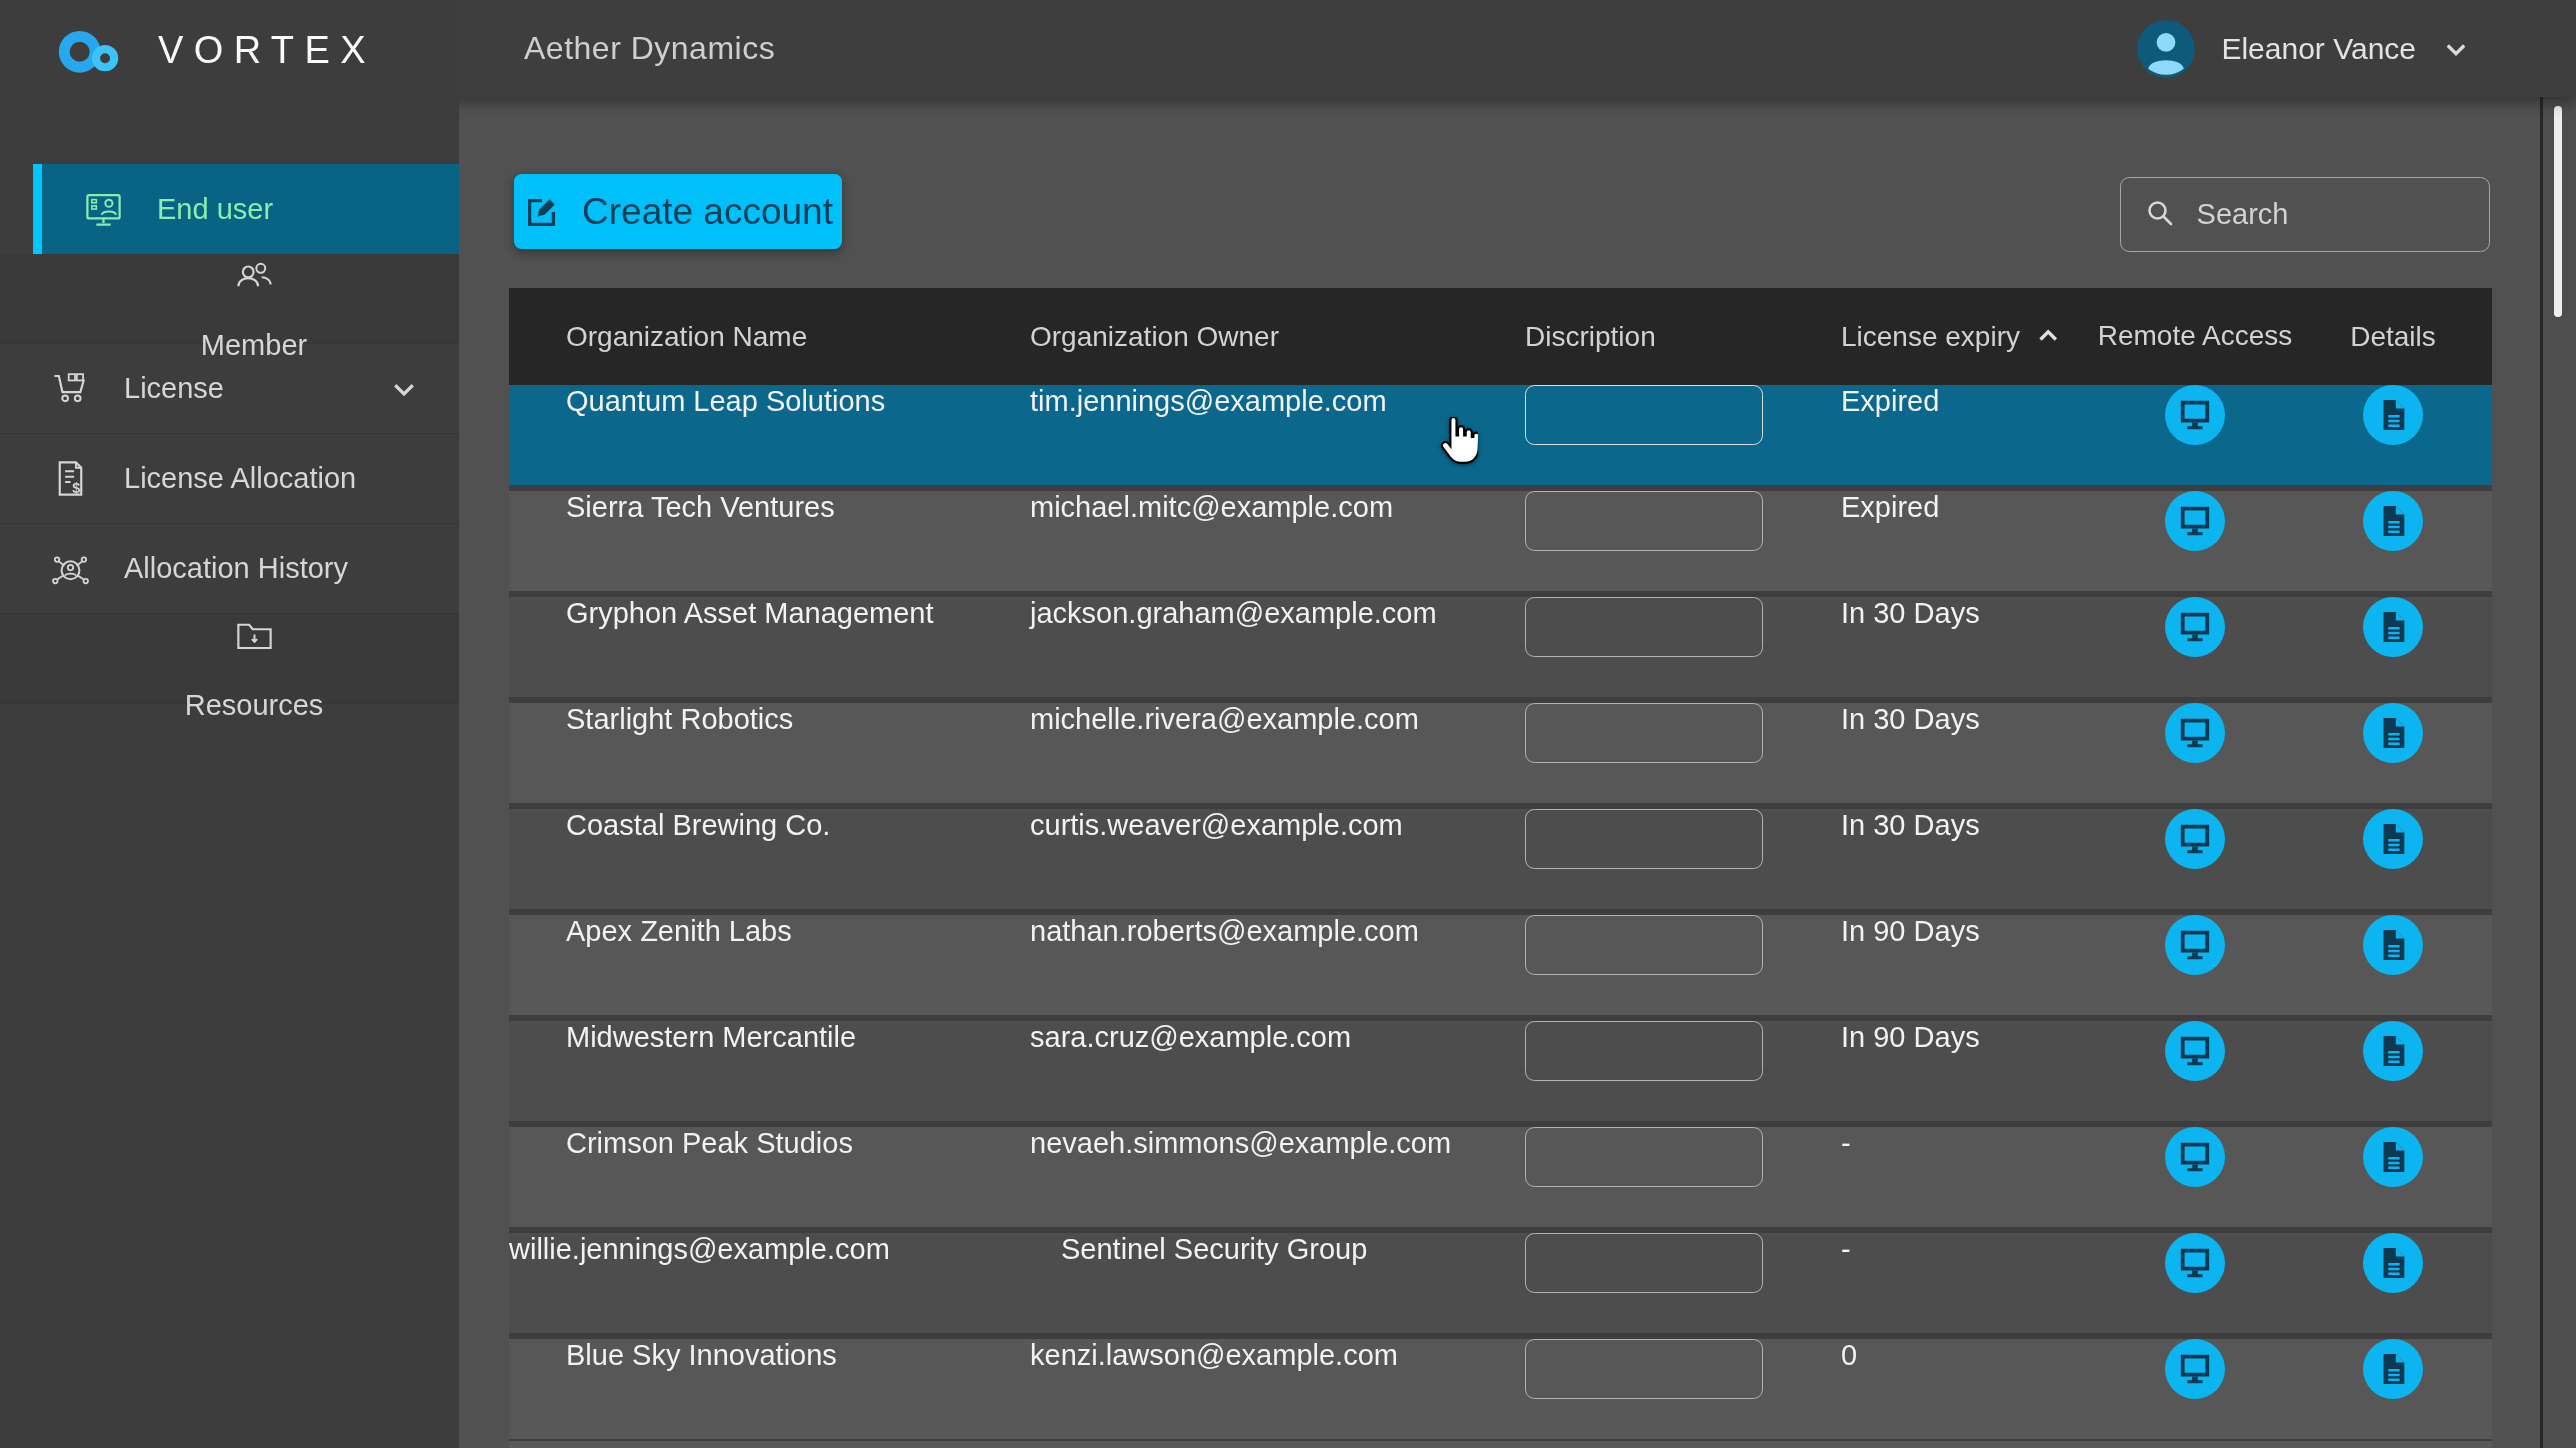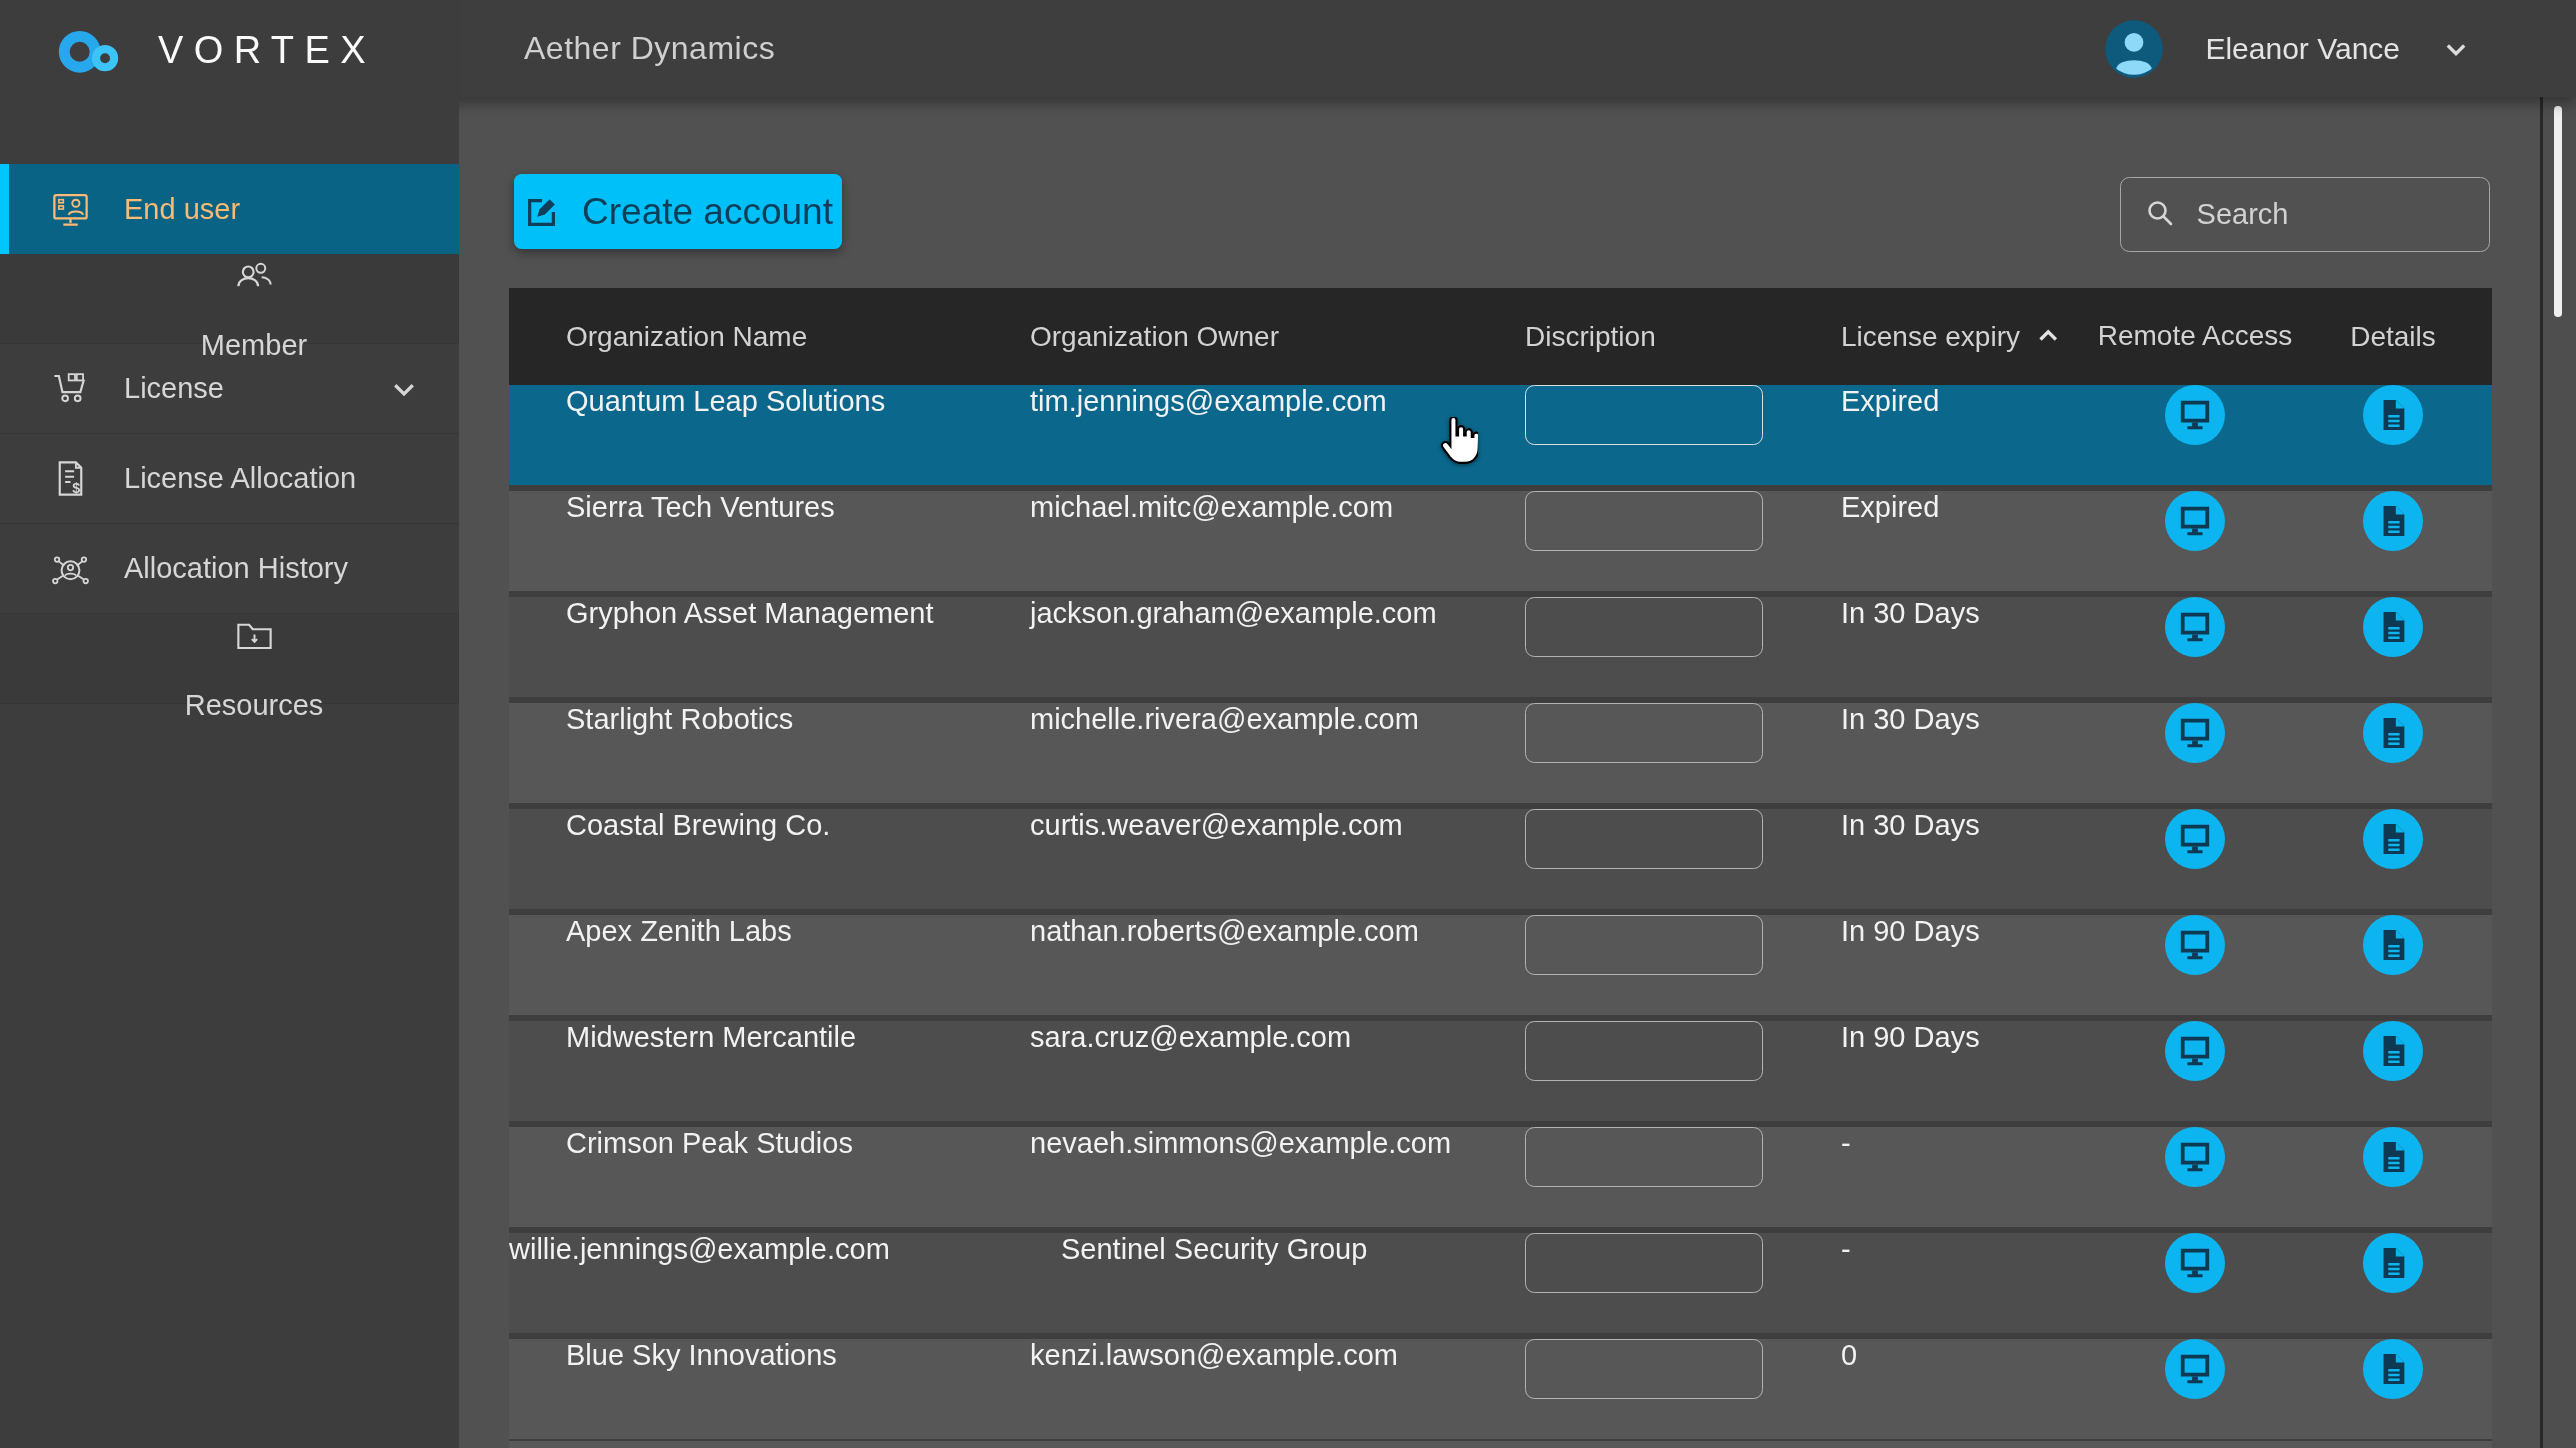--- a/index.html
+++ b/index.html
@@ -6,35 +6,35 @@
   body{
     width:2576px;height:1448px;position:relative;overflow:hidden;
     background:#515151;font-family:"Liberation Sans", sans-serif;
     -webkit-font-smoothing:antialiased;
   }
   
   .topbar{position:absolute;left:0;top:0;width:2576px;height:97px;background:#3e3e3e;
           box-shadow:0 5.7px 13.2px rgba(0,0,0,.35);z-index:4;}
   .topbar-title{position:absolute;left:524px;top:0;height:97px;display:flex;align-items:center;
                 font-size:32px;color:#cfcfcf;letter-spacing:0.5px;}
-  .user-chip{position:absolute;right:106px;top:0;height:97px;display:flex;align-items:center;gap:42px;cursor:pointer;}
+  .user-chip{position:absolute;right:106px;top:0;height:97px;display:flex;align-items:center;gap:26px;cursor:pointer;}
   .user-name{font-size:30px;color:#e3e3e3;}
   .user-chevron svg{width:28px;height:28px;color:#dcdcdc;display:block;}
   .avatar{width:58px;height:58px;border-radius:50%;overflow:hidden;flex:0 0 auto;}
   
   .sidebar{position:absolute;left:0;top:0;width:459px;height:1448px;background:#3d3d3d;z-index:6;}
   .logo{position:absolute;left:49px;top:21px;display:flex;align-items:center;gap:15px;}
   .logo svg{width:94px;height:58px;display:block;}
   .logo-text{font-size:38px;color:#fafafa;font-weight:500;letter-spacing:10.4px;}
   .menu{position:absolute;top:164px;left:0;width:459px;}
   .menu-item{height:90px;display:flex;align-items:center;gap:32px;padding-left:49px;
              color:#d6d6d6;font-size:29px;background:#3d3d3d;border-bottom:1.9px solid #363636;
              box-sizing:border-box;cursor:pointer;}
   .menu-item:nth-child(2),.menu-item:nth-child(6){background:#3a3a3a;flex-direction:column;}
-  .menu-item.active{background:#086385;color:#fdba74;border-left:9.4px solid #00c6ff;padding-left:40px;border-bottom:none;}
+  .menu-item.active{background:#086385;color:#86efac;border-left:9.4px solid #00c6ff;padding-left:40px;border-bottom:none;margin-left:33px;}
   .mi-icon svg{width:43px;height:43px;display:block;}
   .mi-chevron{margin-left:auto;margin-right:40px;}
   .mi-chevron svg{width:30px;height:30px;display:block;}
   
   .right-gutter{position:absolute;left:2543px;top:97px;width:33px;height:1351px;background:#4e4e4e;}
   .gutter-line{position:absolute;left:2540px;top:97px;width:2.8px;height:1351px;background:#282828;}
   .scroll-thumb{position:absolute;left:2554px;top:106px;width:7.5px;height:211px;border-radius:3.8px;background:#efefef;cursor:pointer;}
   
   .create-btn{position:absolute;left:514px;top:174px;width:328px;height:75px;background:#00c0fa;
               border:none;border-radius:7.5px;color:#0e3e58;font-size:37px;font-family:inherit;

